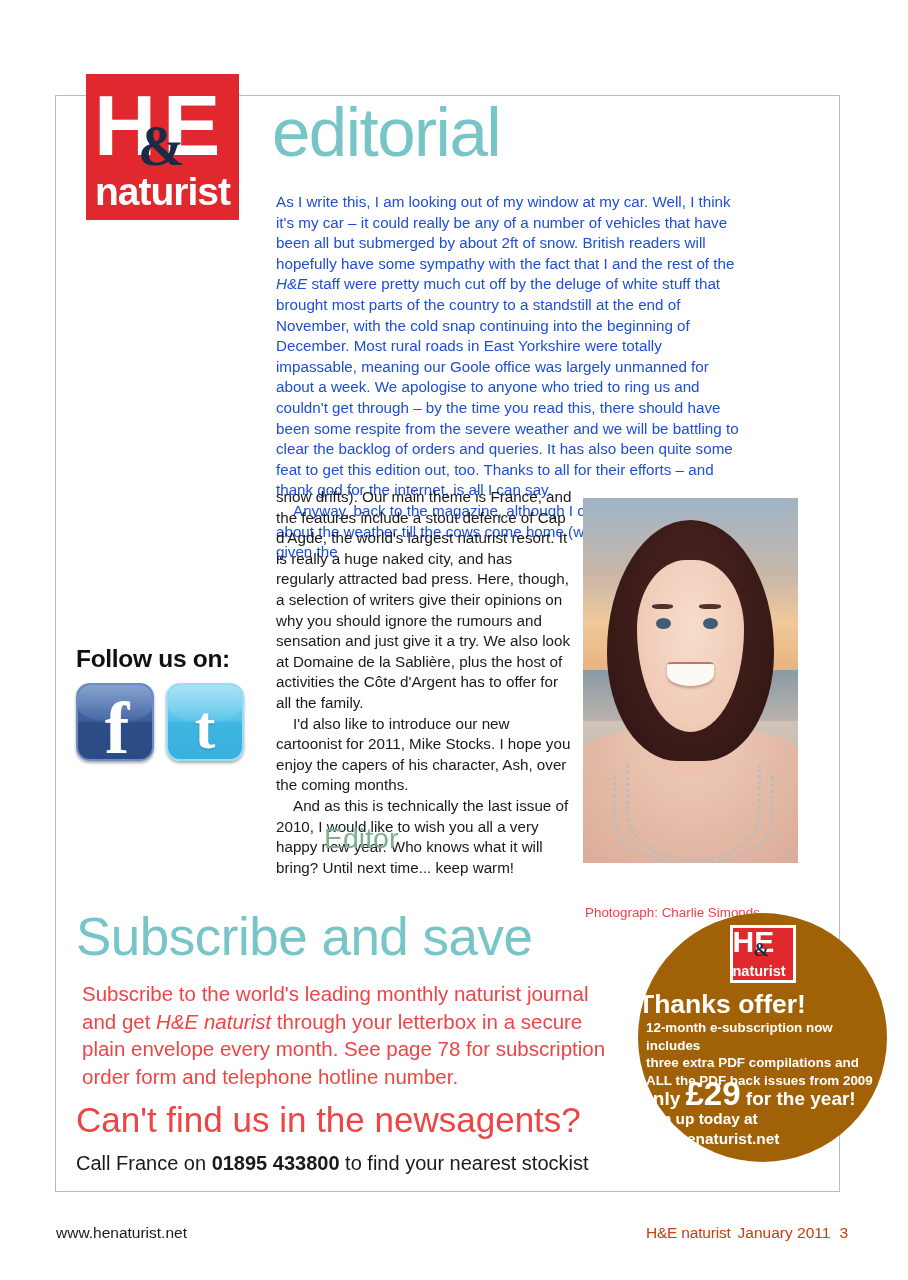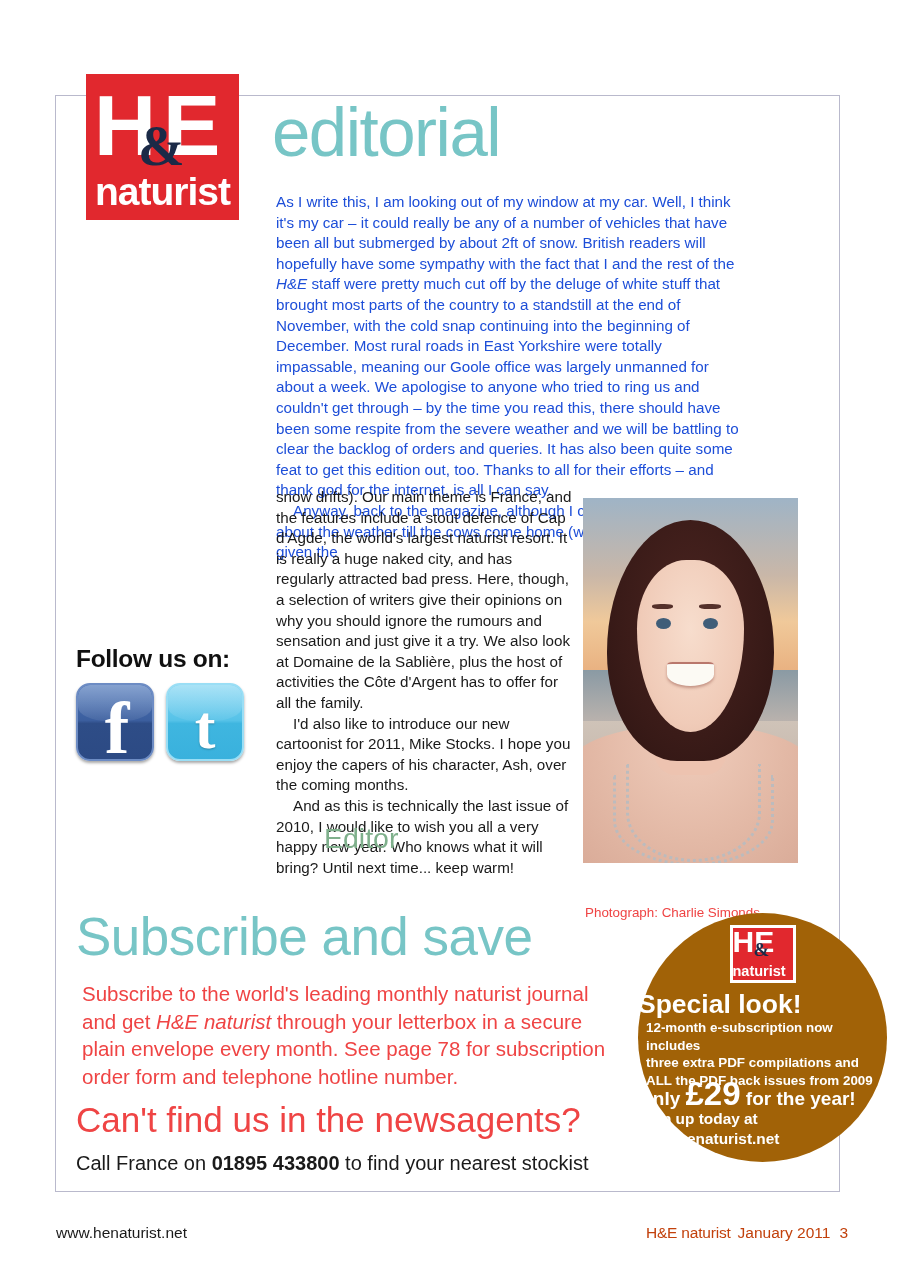--- a/index.html
+++ b/index.html
@@ -462,21 +462,21 @@
 <div id="comag-line">
   <span>Call France on </span><b>01895 433800</b><span> to find your nearest stockist</span>
 </div>
 
 <div id="special-offer-badge">
   <div class="badge-logo">
     <span class="bl-he">HE</span>
     <span class="bl-amp">&amp;</span>
     <span class="bl-nat">naturist</span>
   </div>
-  <div id="badge-title">Special look!</div>
+  <div id="badge-title">Thanks offer!</div>
   <div id="badge-details">
     <div>12-month e-subscription now includes</div>
     <div>three extra PDF compilations and</div>
     <div>ALL the PDF back issues from 2009</div>
   </div>
   <div id="badge-price">
     <span>Only </span><span class="big">£29</span><span> for the year!</span>
   </div>
   <div id="badge-signup">
     <div>Sign up today at</div>

